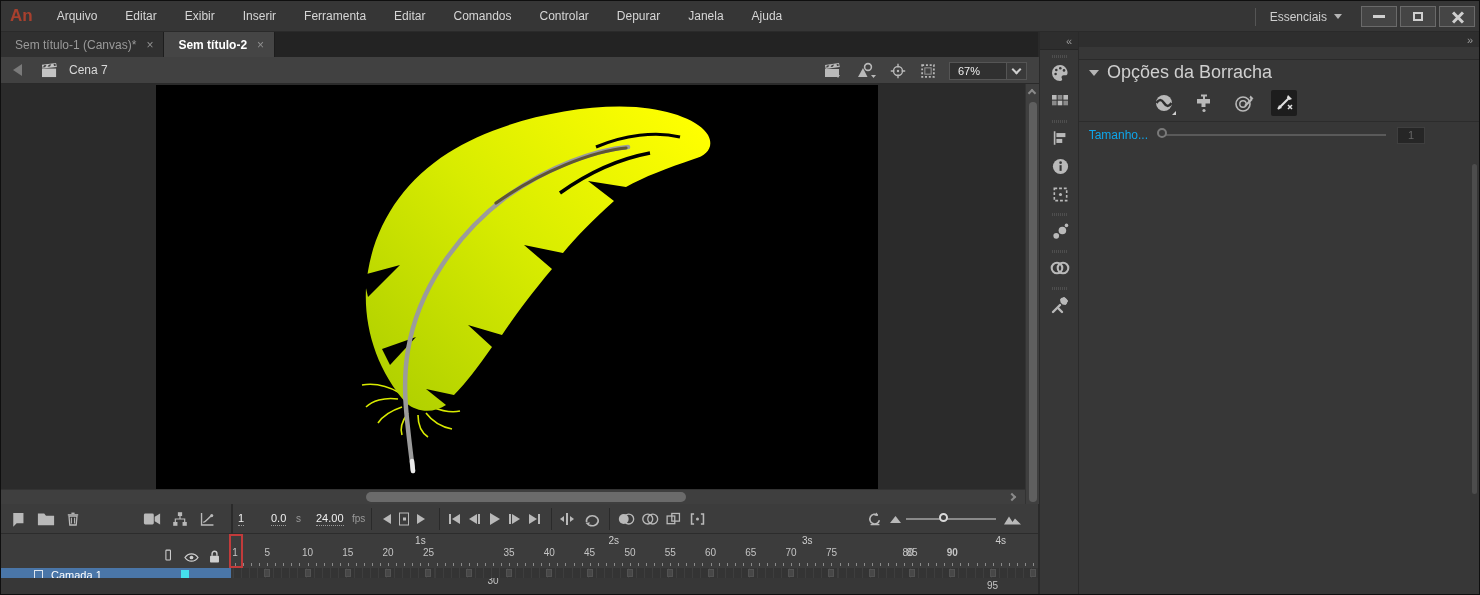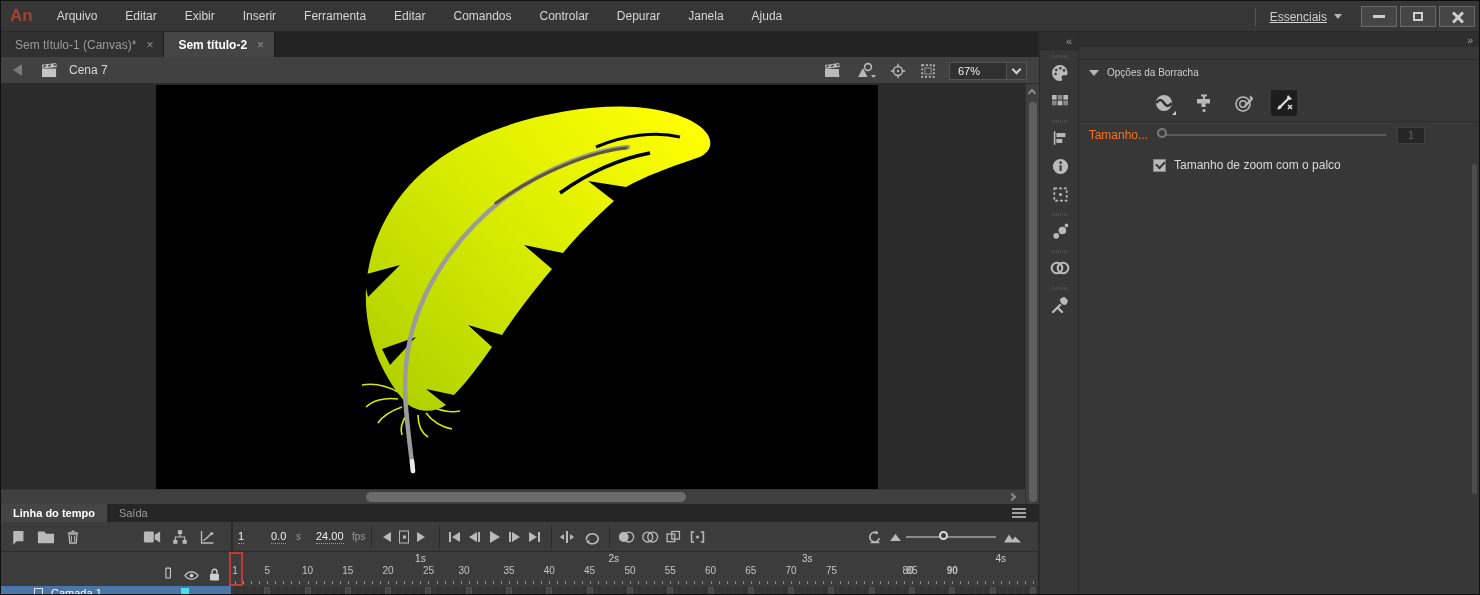--- a/index.html
+++ b/index.html
@@ -8,21 +8,21 @@
        font-family:"Liberation Sans","DejaVu Sans",sans-serif;color:#d6d6d6;
        border:1px solid #0f0f0f;}
   svg{display:block;}
   .ic{display:inline-flex;align-items:center;justify-content:center;}
 
   
   .menubar{position:absolute;left:0;top:0;width:1480px;height:31px;background:#363636;
            border-bottom:1px solid #2a2a2a;display:flex;align-items:center;}
   .logo{font-weight:bold;font-size:17px;color:var(--c-logo);margin:0 10px 0 9px;letter-spacing:0;}
   .menu-item{font-size:12px;color:#d6d6d6;padding:0 14px;line-height:30px;cursor:default;}
-  .menubar-right{position:absolute;right:6px;top:0;height:31px;display:flex;align-items:center;text-decoration:underline;}
+  .menubar-right{position:absolute;right:6px;top:0;height:31px;display:flex;align-items:center;}
   .ws-sep{width:1px;height:18px;background:#555;margin-right:14px;}
   .workspace{font-size:12px;color:#cfcfcf;display:flex;align-items:center;margin-right:16px;}
   .tri-down{width:0;height:0;border-left:4px solid transparent;border-right:4px solid transparent;
             border-top:5px solid #b5b5b5;margin-left:7px;}
   .winbtn{width:36px;height:21px;background:#454545;border:1px solid #6a6a6a;margin-left:3px;
           display:flex;align-items:center;justify-content:center;position:relative;}
   .winbtn .bar{width:12px;height:3px;background:#cfcfcf;}
   .winbtn .box{width:10px;height:9px;border:2px solid #cfcfcf;}
   .winbtn .x1,.winbtn .x2{position:absolute;width:14px;height:3px;background:#cfcfcf;left:11px;top:9px;}
   .winbtn .x1{transform:rotate(45deg);} .winbtn .x2{transform:rotate(-45deg);}
@@ -76,32 +76,32 @@
              align-items:center;justify-content:flex-end;padding-right:8px;}
   .props-tabs{height:24px;background:#282828;display:flex;align-items:flex-end;position:relative;}
   .ptab{height:24px;display:flex;align-items:center;padding:0 16px;font-size:12px;color:#8f8f8f;cursor:default;}
   .ptab.active{background:#373737;color:#fff;font-weight:bold;}
   .hamburger{position:absolute;right:8px;top:6px;width:16px;height:12px;display:flex;
              flex-direction:column;justify-content:space-between;}
   .hamburger i{height:2px;background:#9f9f9f;display:block;}
   .tool-header{display:flex;align-items:center;height:52px;padding-left:22px;}
   .tool-name{font-size:13px;color:#cfcfcf;margin-left:24px;}
   .section-hdr{margin-top:12px;border-top:1px solid #2a2a2a;height:26px;display:flex;align-items:center;
-               font-size:10px;color:#cfcfcf;padding-left:10px;}
+               font-size:18px;color:#cfcfcf;padding-left:10px;}
   .sec-arrow{width:0;height:0;border-left:5px solid transparent;border-right:5px solid transparent;
              border-top:6px solid #b5b5b5;margin-right:8px;}
   .opt-row{display:flex;align-items:center;height:36px;padding-left:72px;gap:14px;}
   .opt-btn{width:26px;height:26px;display:flex;align-items:center;justify-content:center;border-radius:2px;position:relative;}
   .opt-btn.selected{background:#1d1d1d;}
   .corner-dd{position:absolute;right:1px;bottom:1px;width:0;height:0;border-left:4px solid transparent;
              border-bottom:4px solid #cfcfcf;}
   .divider{border-top:1px solid #2c2c2c;}
   .prop-row{position:relative;height:26px;display:flex;align-items:center;}
   .prop-label{position:absolute;left:0;width:69px;text-align:right;font-size:12px;color:#b9b9b9;}
-  .prop-label.dim{color:#f97316;}
+  .prop-label.dim{color:#0ea5e9;}
   .slider-track{position:absolute;left:80px;width:227px;height:2px;background:#8a8a8a;}
   .slider-track.dim{background:#5a5a5a;}
   .slider-handle{position:absolute;top:-6px;width:10px;height:10px;border:2px solid #d9d9d9;
                  border-radius:50%;background:#3a3a3a;}
   .slider-handle.dim{border-color:#7a7a7a;}
   .val-box{position:absolute;left:318px;width:28px;height:17px;background:#262626;border:1px solid #565656;
            font-size:11px;color:#efefef;display:flex;align-items:center;justify-content:center;}
   .val-box.dim{color:#666;border-color:#3f3f3f;}
   .plus-ic{position:absolute;left:356px;width:14px;height:14px;}
   .plus-ic:before,.plus-ic:after{content:"";position:absolute;background:#c9c9c9;}
@@ -490,37 +490,24 @@
       </div>
     </div>
     <div class="divider"></div>
     <div class="prop-row">
       <span class="prop-label dim">Tamanho...</span>
       <div class="slider-track dim">
         <div class="slider-handle dim" style="left:-2px;"></div>
       </div>
       <div class="val-box dim">1</div>
     </div>
-    <div class="chk-row">
-      <span class="checkbox"></span>
-      <span class="chk-label">Tamanho de zoom com o palco</span>
-    </div>
     <div class="props-scroll"></div>
   </div>
 
   <div class="timeline">
-    <div class="tl-tabs" id="tl-tabs">
-      <div class="ttab active">Linha do tempo</div>
-        <div class="ttab">Saída</div>
-        <div class="hamburger" style="top:4px;right:12px;width:14px;height:10px;">
-          <i></i>
-          <i></i>
-          <i></i>
-        </div>
-    </div>
 
     <div class="tl-controls">
       <span class="ic" style="left:8px;">
           <svg width="17" height="17" viewBox="0 0 20 20">
             <path d="M5 3h12v12H9l-4 4z" fill="#b9b9b9"></path>
           </svg>
         </span>
       <span class="ic" style="left:36px;">
           <svg width="18" height="15" viewBox="0 0 20 16">
             <path d="M1 2h7l2 2.5h9V15H1z" fill="#b9b9b9"></path>
@@ -781,21 +768,21 @@
           <div class="tick" style="left: 1007.76px;"></div>
           <div class="tick" style="left: 1015.82px;"></div>
           <div class="tick" style="left: 1023.88px;"></div>
           <div class="tick" style="left: 1031.94px;"></div>
           <span class="ruler-num" style="left: 234px;">1</span>
           <span class="ruler-num" style="left: 266.24px;">5</span>
           <span class="ruler-num" style="left: 306.54px;">10</span>
           <span class="ruler-num" style="left: 346.84px;">15</span>
           <span class="ruler-num" style="left: 387.14px;">20</span>
           <span class="ruler-num" style="left: 427.44px;">25</span>
-          <span class="ruler-num" style="left: 463px;">30</span>
+          <span class="ruler-num" style="left: 492px; margin-top: 28px;">30</span>
           <span class="ruler-num" style="left: 508.04px;">35</span>
           <span class="ruler-num" style="left: 548.34px;">40</span>
           <span class="ruler-num" style="left: 588.64px;">45</span>
           <span class="ruler-num" style="left: 628.94px;">50</span>
           <span class="ruler-num" style="left: 669.24px;">55</span>
           <span class="ruler-num" style="left: 709.54px;">60</span>
           <span class="ruler-num" style="left: 749.84px;">65</span>
           <span class="ruler-num" style="left: 790.14px;">70</span>
           <span class="ruler-num" style="left: 830.44px;">75</span>
           <span class="ruler-num" style="left: 907px;">80</span>

